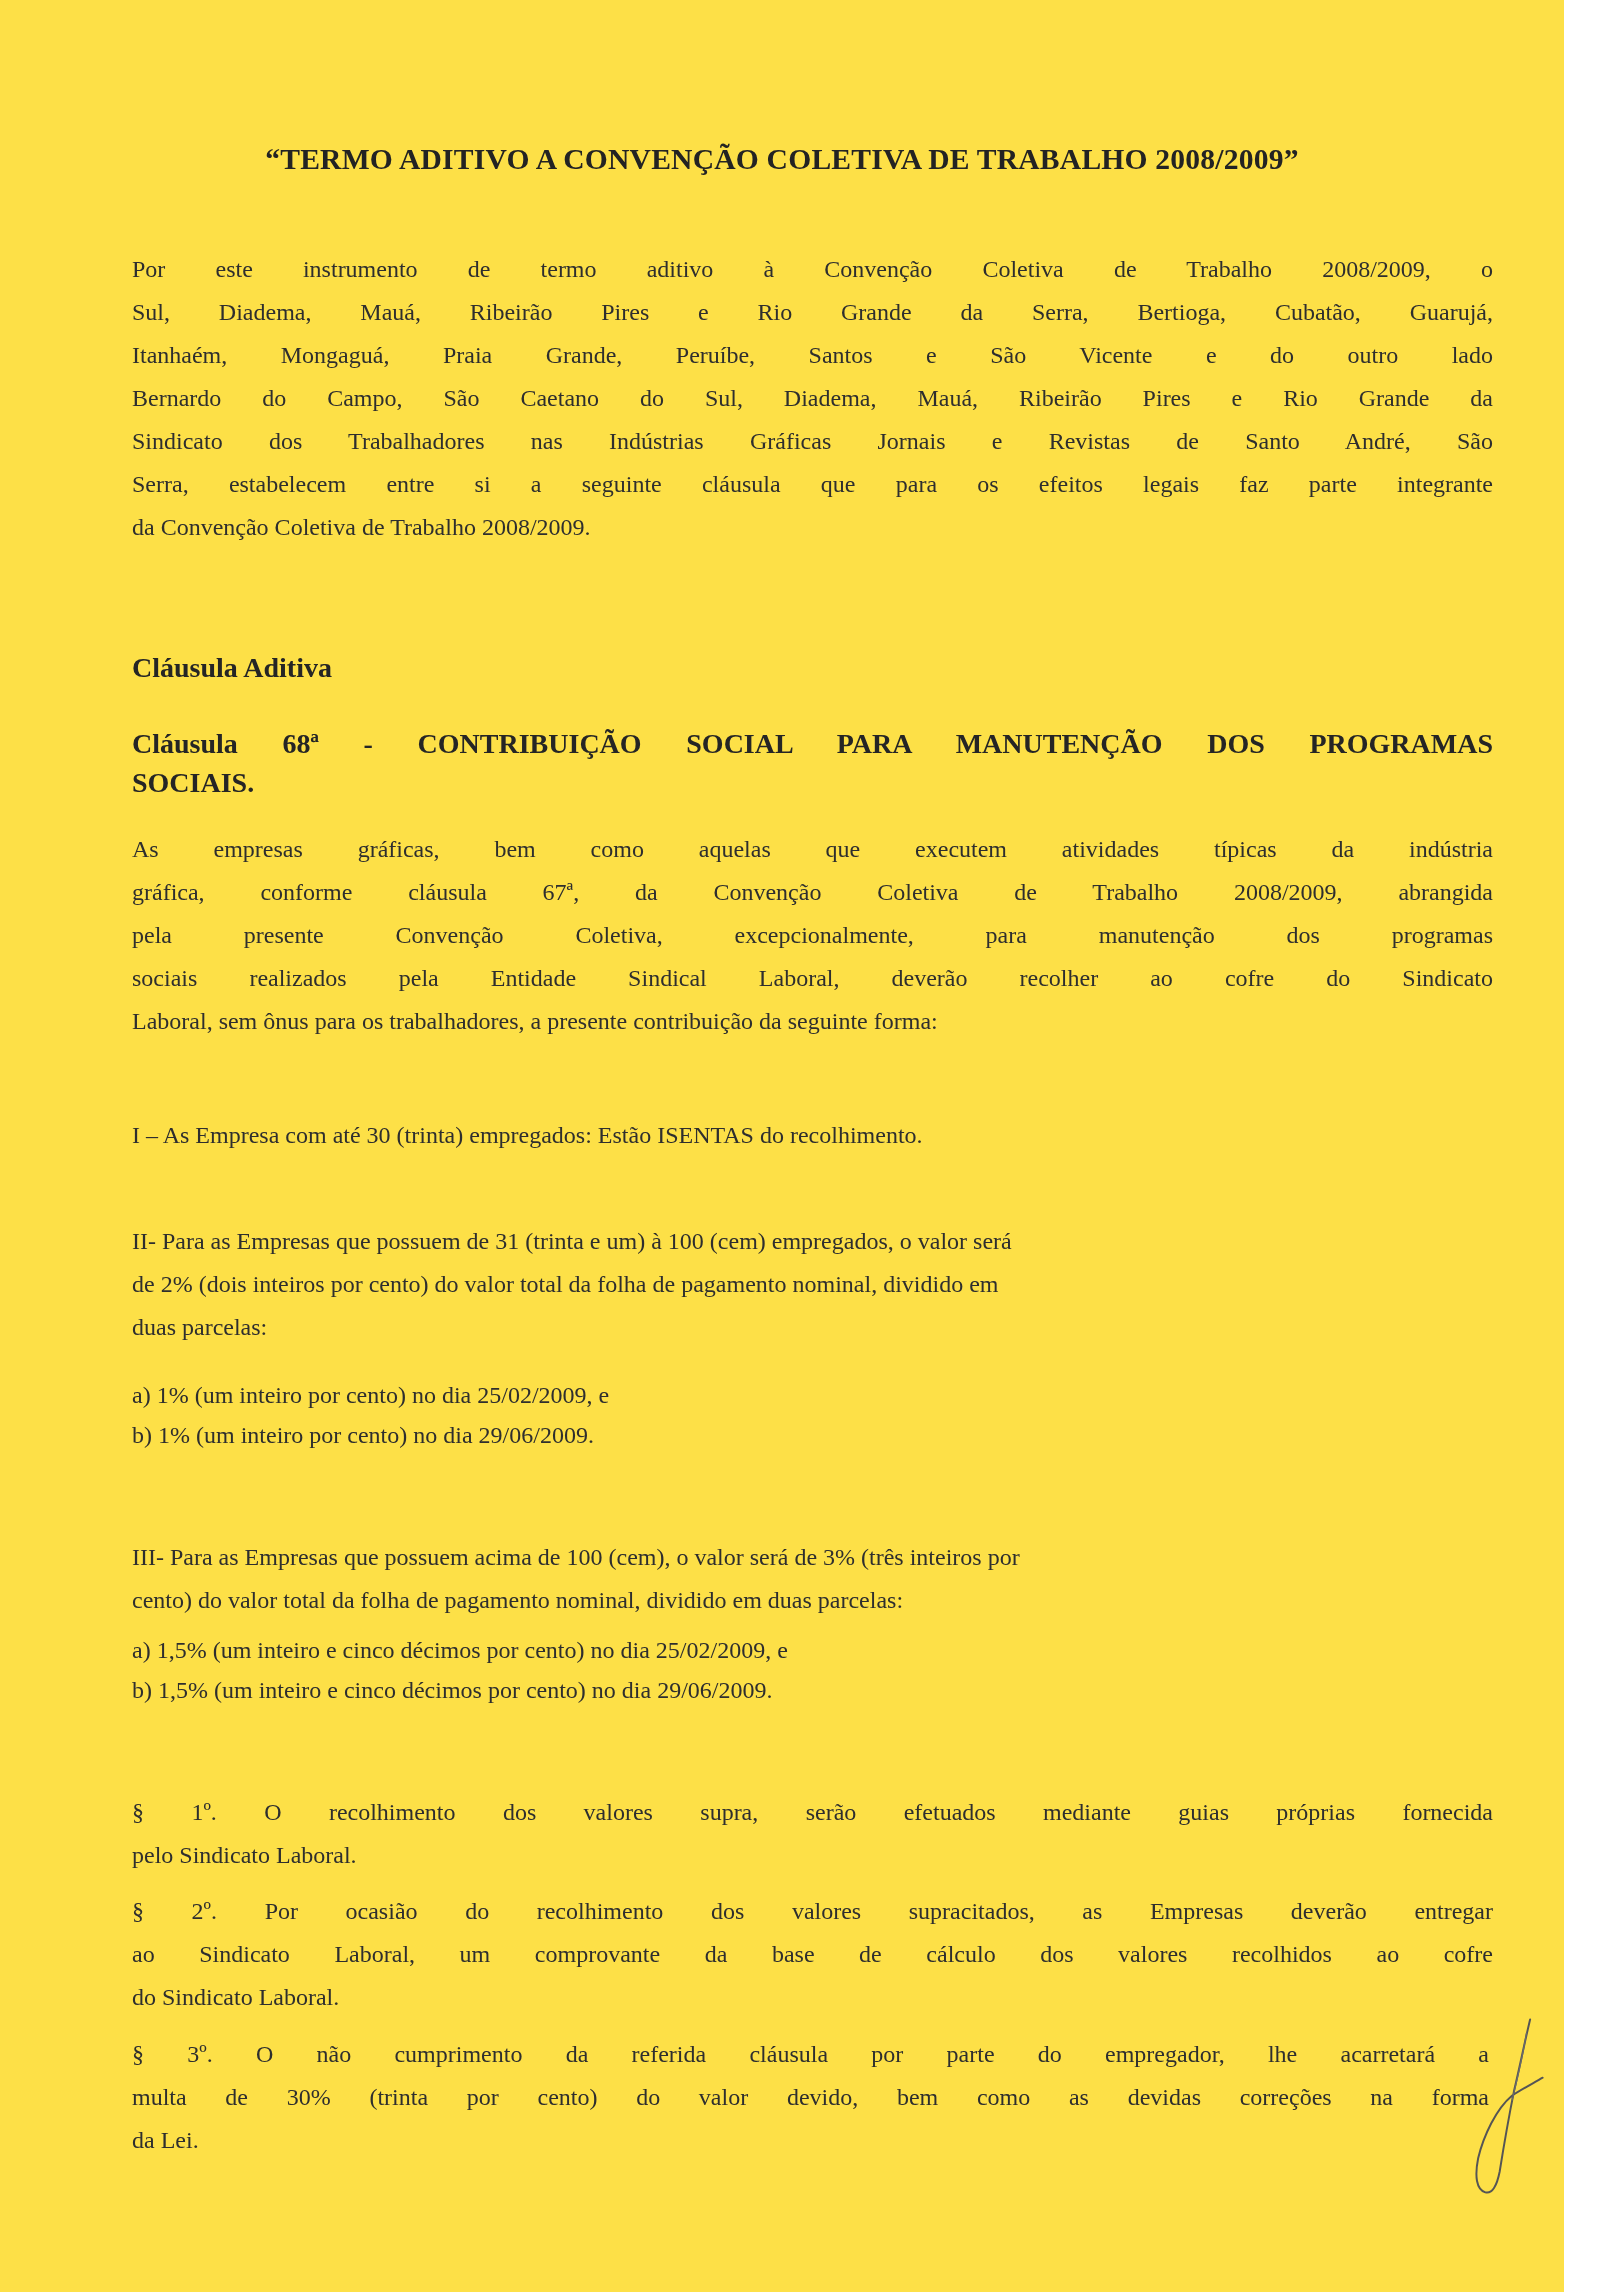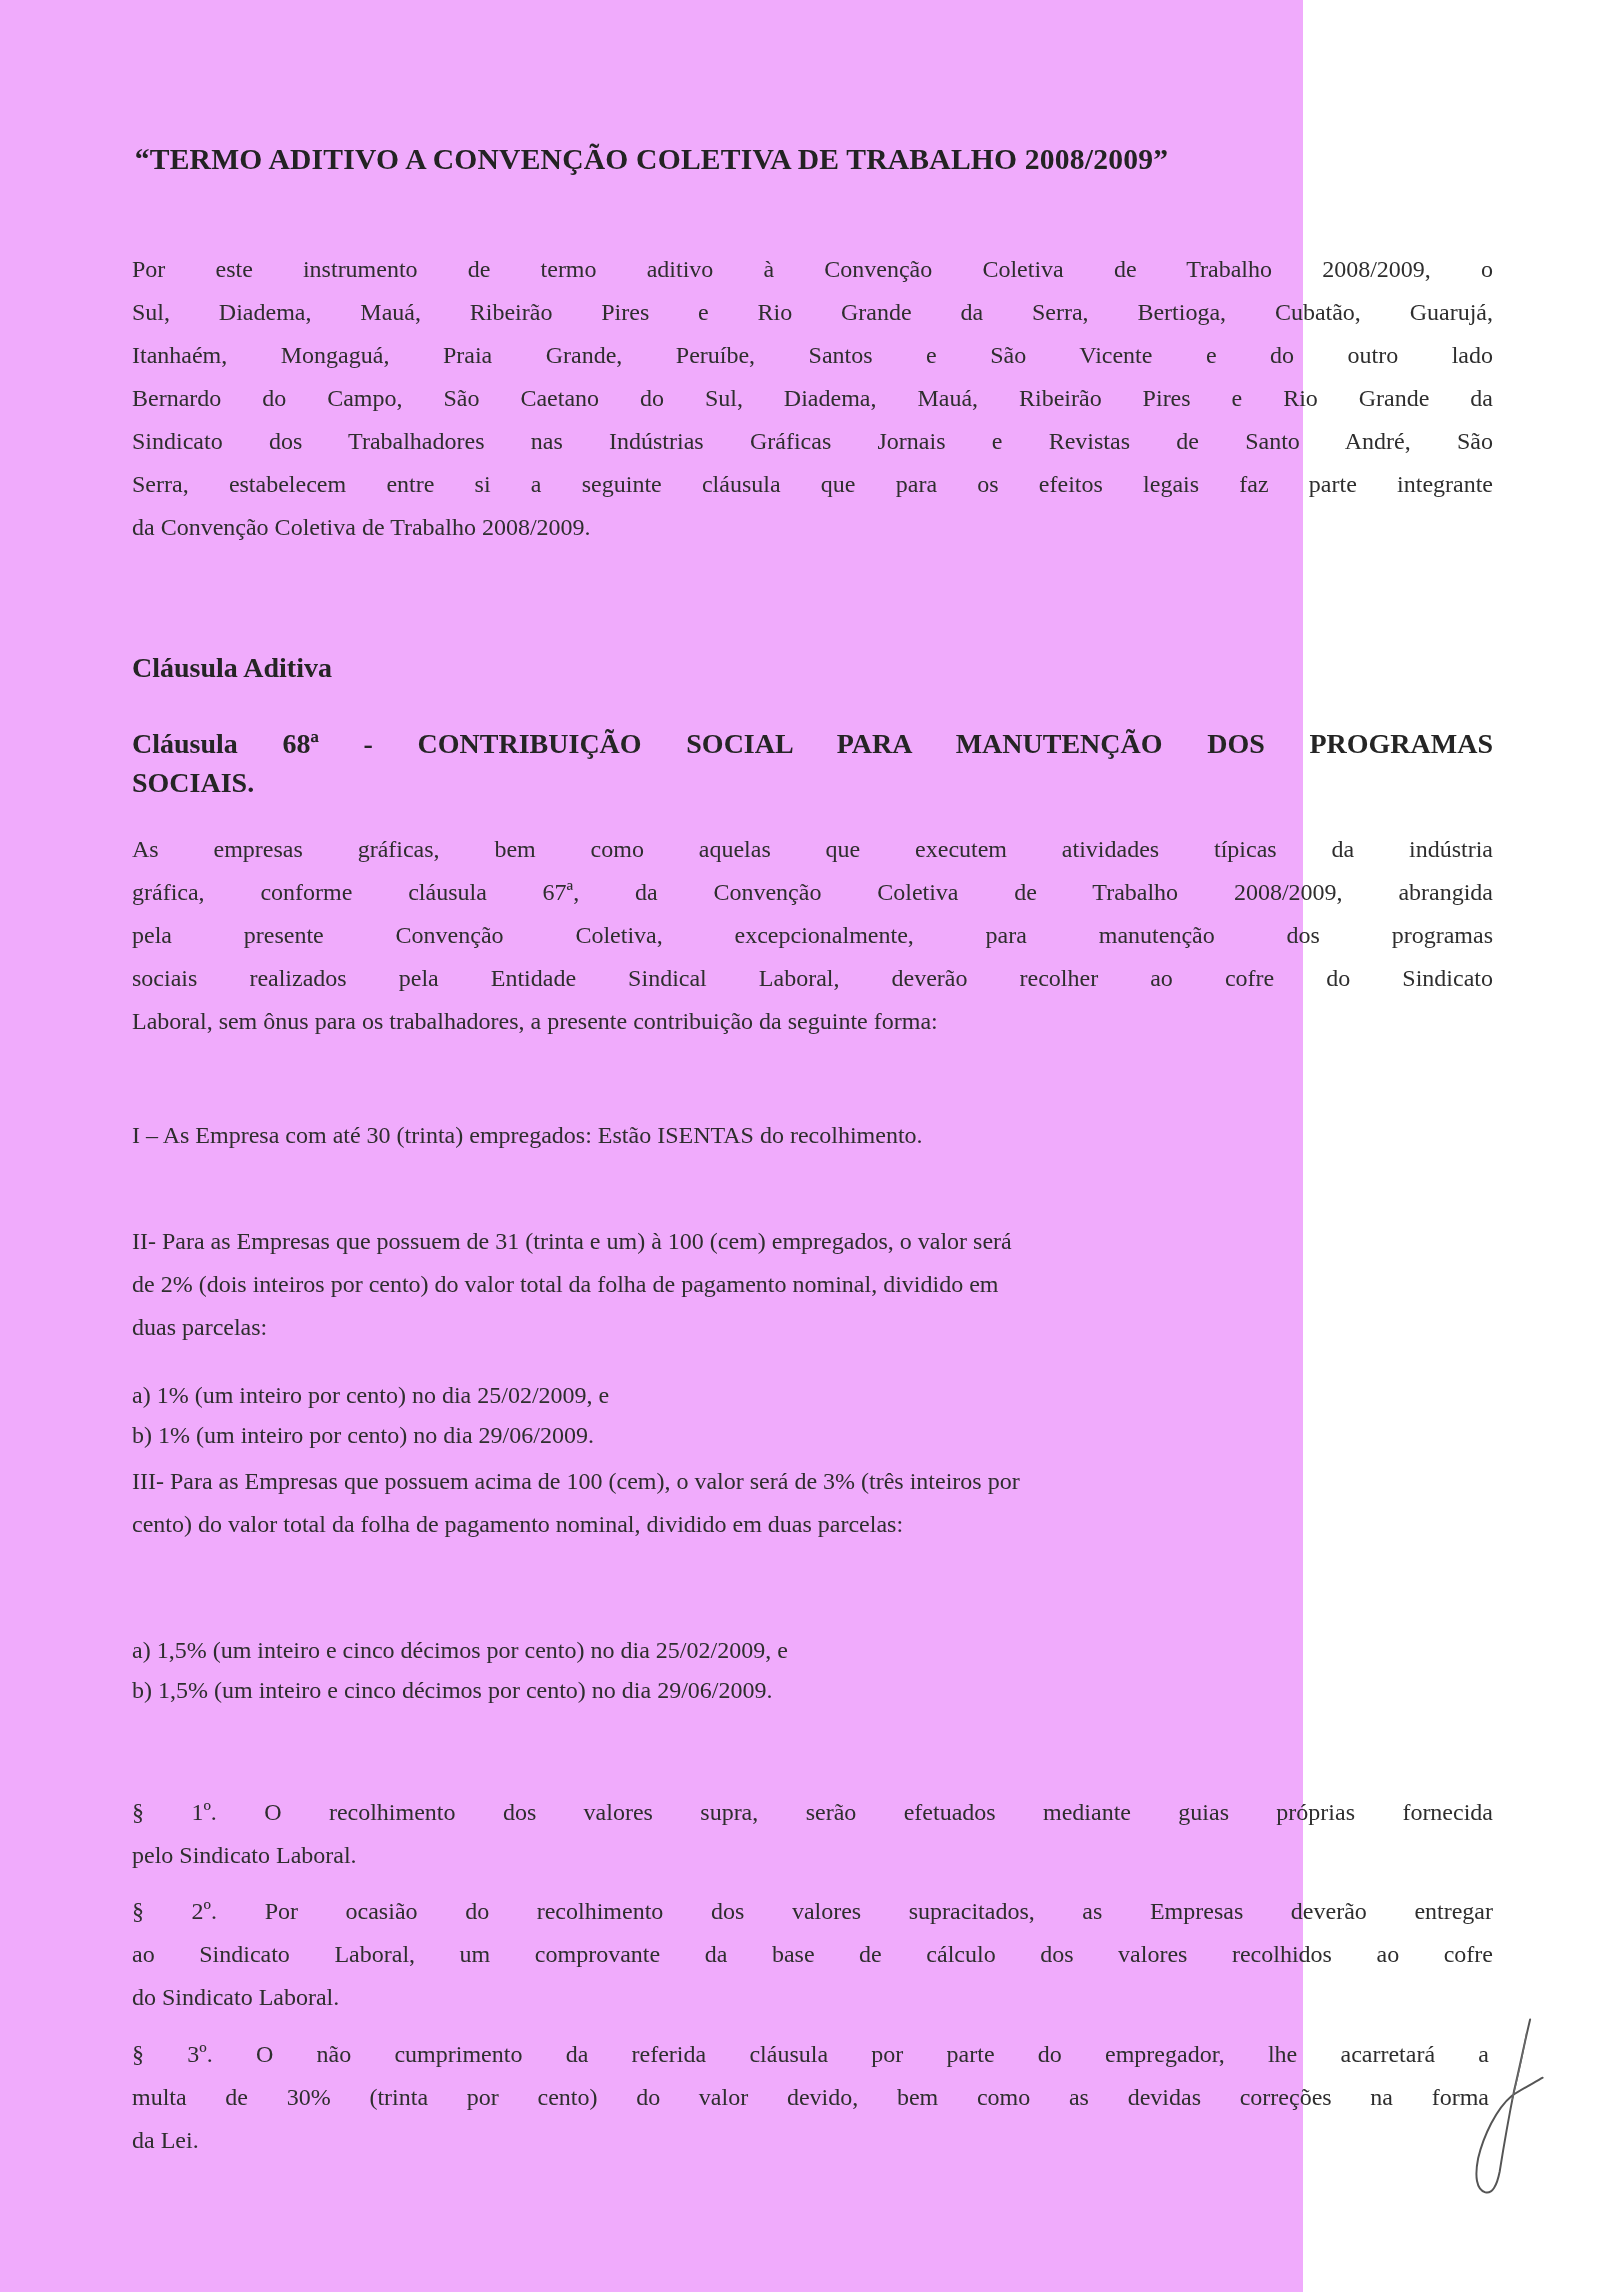--- a/index.html
+++ b/index.html
@@ -11,22 +11,22 @@
       width: 1621px;
       height: 2293px;
       position: relative;
       overflow: hidden;
       font-family: "Liberation Serif", "DejaVu Serif", serif;
       color: #2a2a2a;
     }
     .page {
       position: absolute;
       left: 0; top: 0;
-      width: 1303px; height: 2293px;
-      background: #f0abfc;
+      width: 1564px; height: 2293px;
+      background: #fde047;
     }
     .title {
       position: absolute;
       left: 0; right: 0;
       top: 143px;
       text-align: center;
       font-weight: bold;
       font-size: 29.6px;
       letter-spacing: 0.2px;
       color: #232323;
@@ -104,21 +104,21 @@
   <div class="block left" style="top:1220px; width:1343px;">
     <span class="line">II- Para as Empresas que possuem de 31 (trinta e um) à 100 (cem) empregados, o valor será</span>
     <span class="line">de 2% (dois inteiros por cento) do valor total da folha de pagamento nominal, dividido em</span>
     <span class="line">duas parcelas:</span>
   </div>
   <div class="block left" style="top:1375px; line-height:40px;">
     <span class="line">a) 1% (um inteiro por cento) no dia 25/02/2009, e</span>
     <span class="line">b) 1% (um inteiro por cento) no dia 29/06/2009.</span>
   </div>
 
-  <div class="block left" style="top:1460px; width:1343px;">
+  <div class="block left" style="top:1536px; width:1343px;">
     <span class="line">III- Para as Empresas que possuem acima de 100 (cem), o valor será de 3% (três inteiros por</span>
     <span class="line">cento) do valor total da folha de pagamento nominal, dividido em duas parcelas:</span>
   </div>
   <div class="block left" style="top:1630px; line-height:40px;">
     <span class="line">a) 1,5% (um inteiro e cinco décimos por cento) no dia 25/02/2009, e</span>
     <span class="line">b) 1,5% (um inteiro e cinco décimos por cento) no dia 29/06/2009.</span>
   </div>
 
   <div class="block" style="top:1791px;">
     <span class="just-line">§ 1º. O recolhimento dos valores supra, serão efetuados mediante guias próprias fornecida</span>

